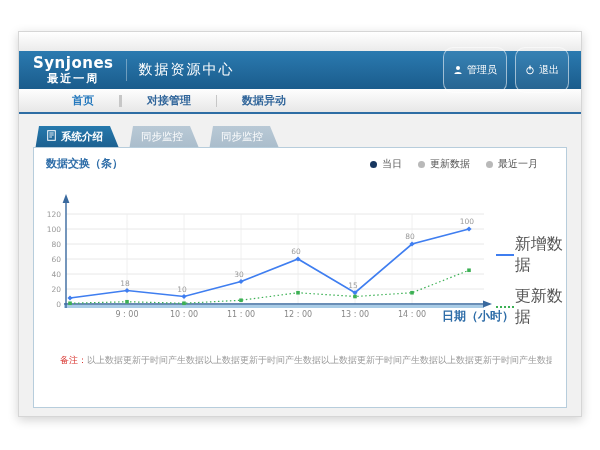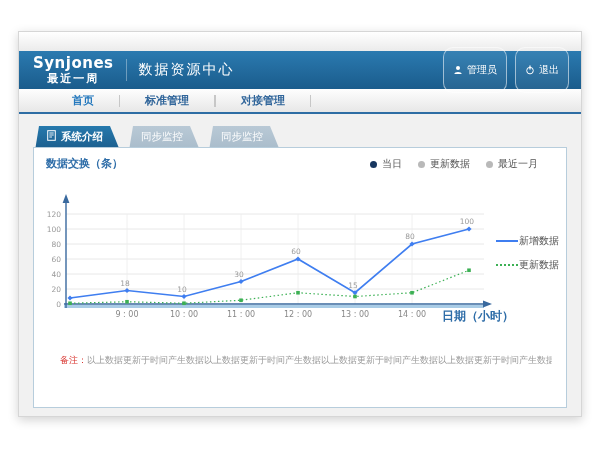--- a/index.html
+++ b/index.html
@@ -41,21 +41,21 @@
   .radios { position:absolute; top:9px; right:28px; display:flex; gap:16px; align-items:center; }
   .radio { display:flex; align-items:center; gap:5px; font-size:10px; color:#555; cursor:pointer;justify-content:space-between; }
   .radio-dot { width:7px; height:7px; border-radius:50%; background:#b9b9b9; }
   .radio-dot.selected { background:#17365f; }
 
   .ytitle { position:absolute; left:12px; top:8px; color:#2e6da8; font-size:11px; font-weight:700; }
   #chart-svg { position:absolute; left:6px; top:38px; }
   .xlabel { position:absolute; left:408px; top:160px; color:#2e6da8; font-size:12px; font-weight:700; }
 
   .legend { position:absolute; left:462px; top:86px; }
-  .legend-row { display:flex; align-items:center; gap:1px; font-size:10px; color:#555; margin-bottom:10px; cursor:pointer;justify-content:center; }
+  .legend-row { display:flex; align-items:center; gap:1px; font-size:16px; color:#555; margin-bottom:10px; cursor:pointer;justify-content:center; }
   .legend-line { width:22px; height:0; }
 
   .note { position:absolute; left:26px; top:206px; width:492px; font-size:9px; color:#9a9a9a; white-space:nowrap; overflow:hidden; }
   .note-prefix { color:#d9332e; }
 </style>
 </head>
 <body>
 
 <div class="page">
   <div class="topstrip"></div>
@@ -86,25 +86,25 @@
             </svg>
         </span>
         <span>退出</span>
       </div>
     </div>
   </div>
 
   <div class="nav">
     <div class="nav-item active">首页</div>
     <div class="nav-sep"></div>
-    <div class="nav-item">标准管理</div>
     <div class="nav-sep"></div>
     <div class="nav-sep"></div>
     <div class="nav-item">对接管理</div>
     <div class="nav-sep"></div>
+    <div class="nav-item">数据异动</div>
   </div>
 
   <div class="content">
     <div class="tabs">
       <div class="tab active">
         <span>
           <svg width="9" height="11" viewBox="0 0 9 11">
               <rect x="0.7" y="0.7" width="7.6" height="9.6" fill="none" stroke="#fff" stroke-width="1"></rect>
               <path d="M2.3 3 H6.7 M2.3 5 H6.7 M2.3 7 H5" stroke="#fff" stroke-width="0.9"></path>
             </svg>

